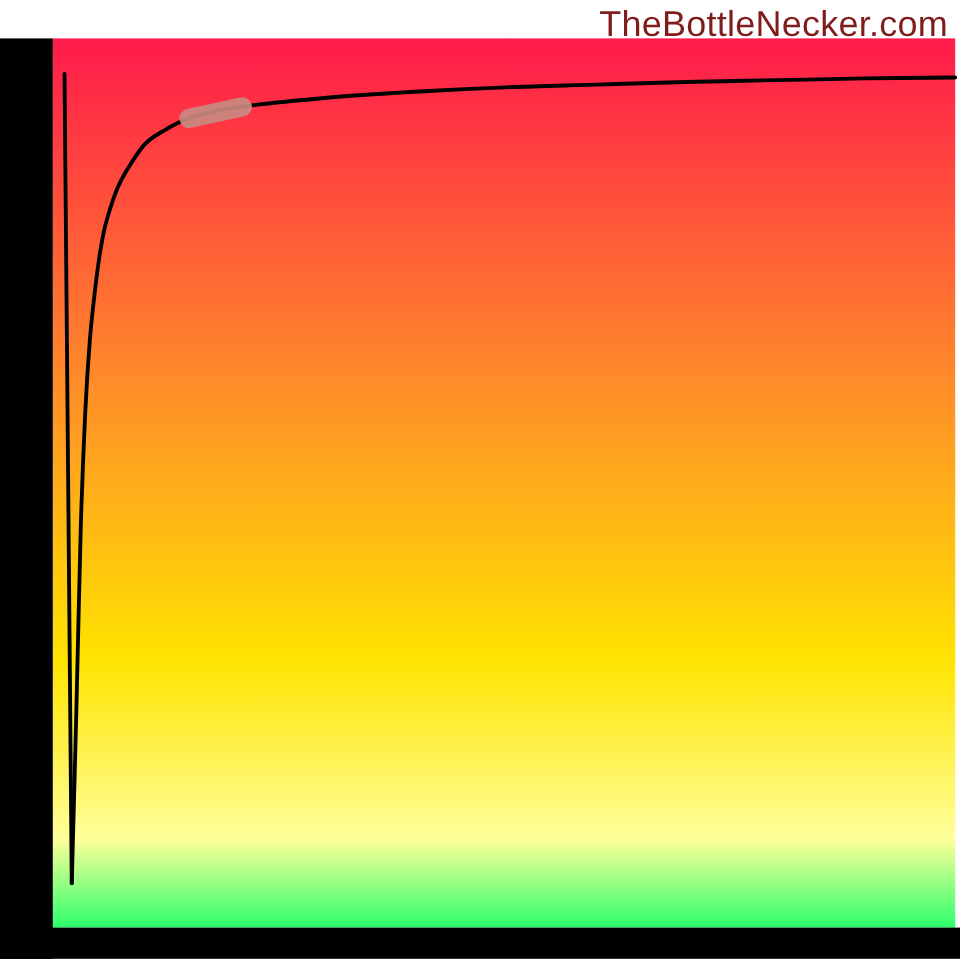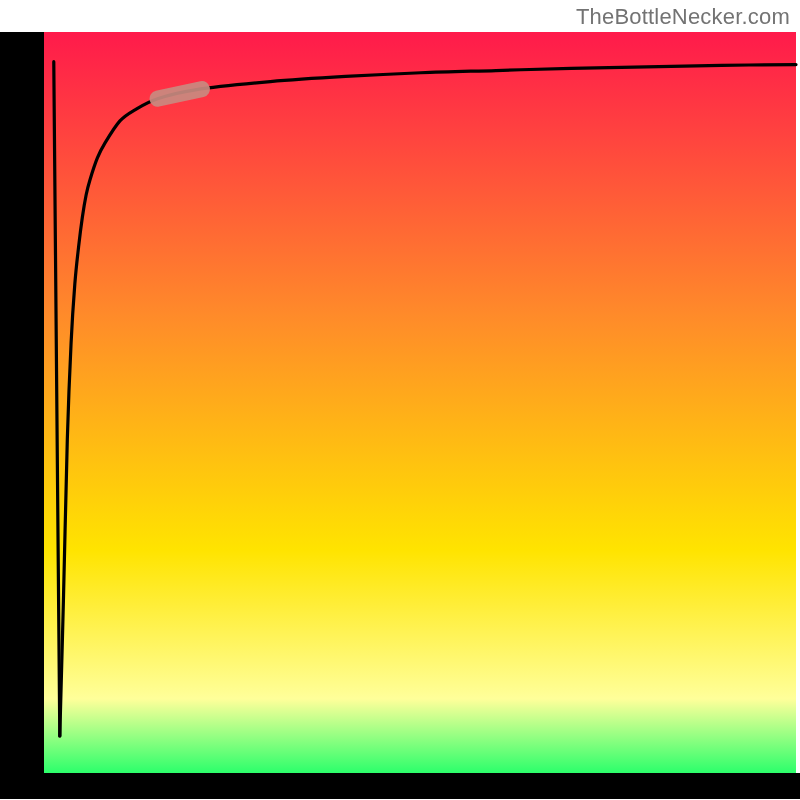--- a/index.html
+++ b/index.html
@@ -13,22 +13,22 @@
   }
   .frame {
     position: relative;
     width: 800px;
     height: 800px;
   }
   .watermark {
     position: absolute;
     top: 4px;
     right: 10px;
-    color: #737373;
-    font-size: 22px;
+    color: #7f1d1d;
+    font-size: 30px;
     font-weight: 400;
     letter-spacing: 0.2px;
   }
   svg {
     display: block;
   }
 </style>
 </head>
 <body>
 

